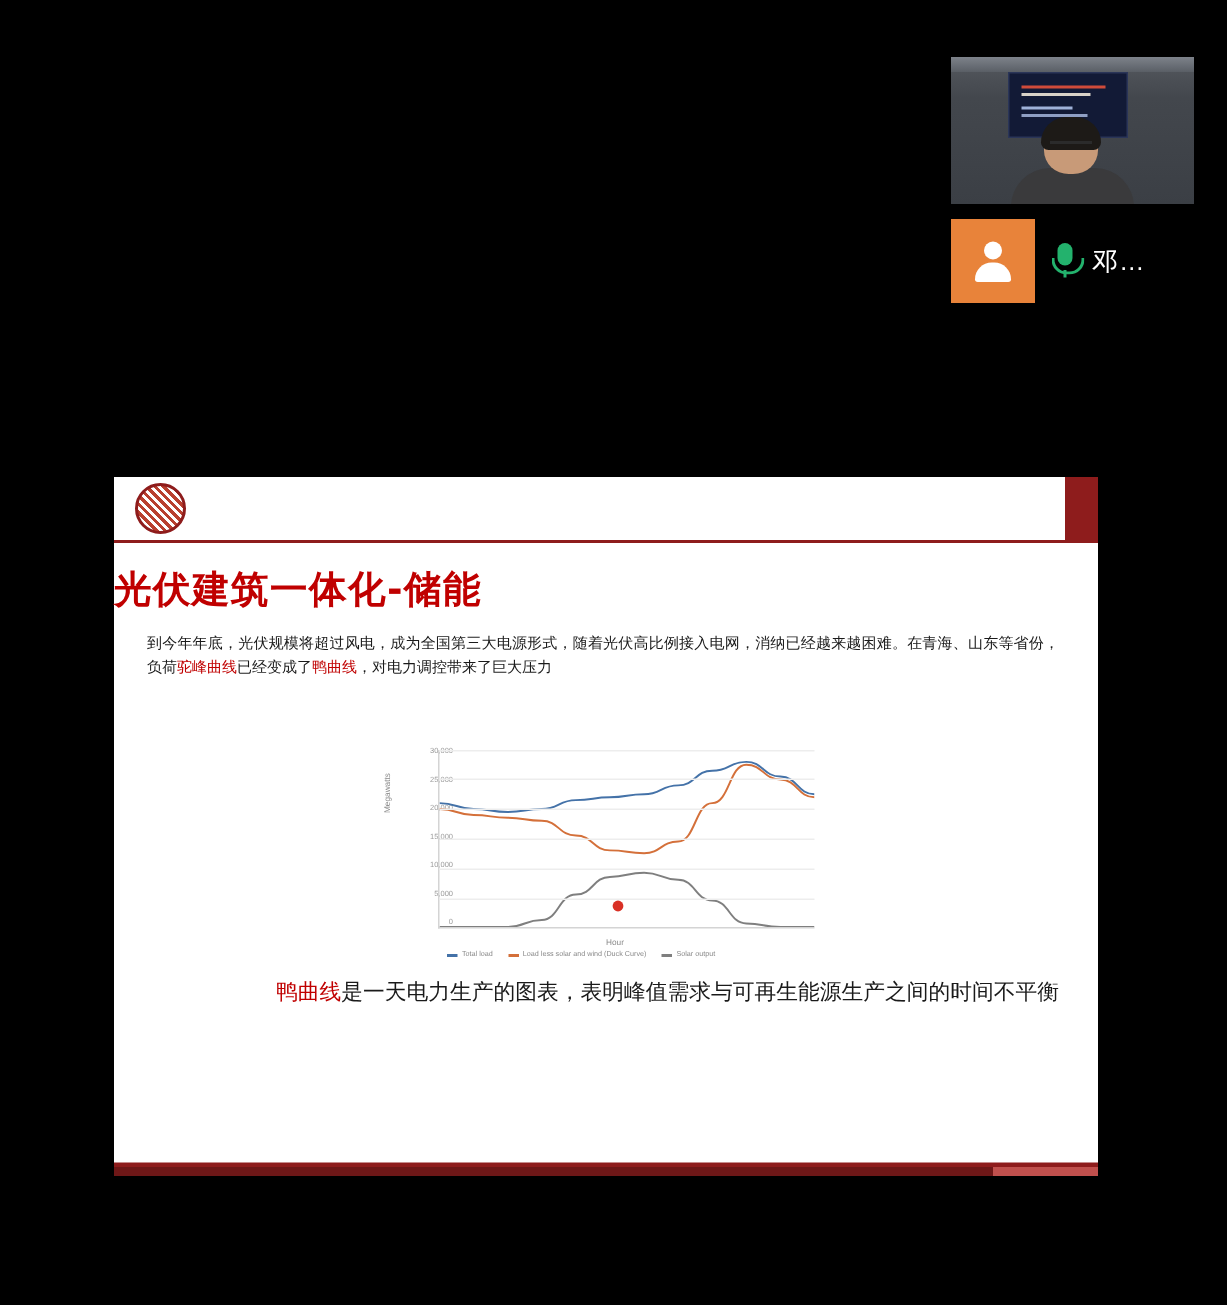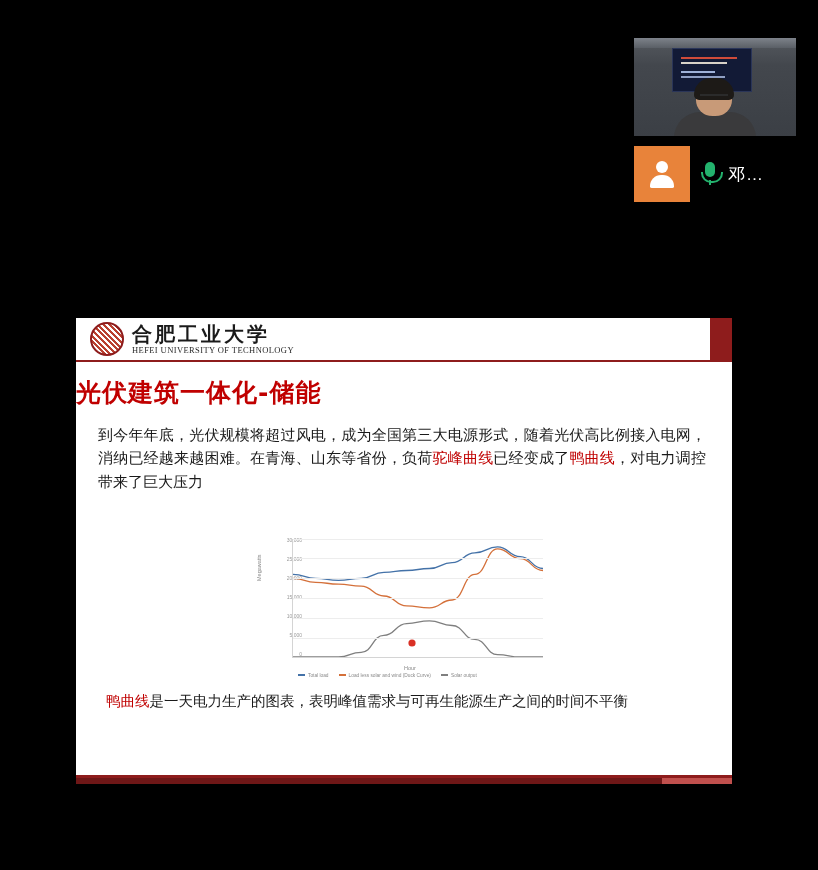--- a/index.html
+++ b/index.html
@@ -225,22 +225,22 @@
     text-align: left;
     color: #c00000;
     font-family: "DejaVu Sans", sans-serif;
     font-size: 25px;
     font-weight: bold;
     letter-spacing: 1px;
   }
 
   .slide-body {
     margin: 14px 26px 0 22px;
-    font-family: Liberation Sans, sans-serif;
-    font-size: 15px;
+    font-family: Liberation Mono, monospace;
+    font-size: 10px;
     color: #1a1a1a;
     line-height: 1.55;
     text-align: justify;
   }
   .slide-body .hl { color: #c00000; }
   .indent { text-indent: 2em; }
 
   .chart-area {
     margin: 10px auto 0 auto;
     width: 300px;
@@ -312,20 +312,21 @@
   }
   .legend .item { display: flex; align-items: center; gap: 3px; }
   .legend .swatch { width: 7px; height: 2px; display: inline-block; }
 
   .slide-footnote {
     margin: 12px 26px 0 30px;
     font-family: "DejaVu Sans", sans-serif;
     font-size: 14.5px;
     color: #1a1a1a;
     line-height: 1.6;
+    text-align: right;
   }
   .slide-footnote .hl { color: #c00000; }
 
   .slide-bottom {
     position: absolute;
     left: 0;
     bottom: 0;
     width: 100%;
     height: 16px;
   }
@@ -380,24 +381,20 @@
     <div class="stem"></div>
   </div>
   <div class="participant-name">邓…</div>
 </div>
 
 <div class="slide">
 
   <div class="slide-header">
     <div class="logo-wrap">
       <div class="logo-seal"></div>
-      <div class="logo-text">
-        <div class="logo-cn">合肥工业大学</div>
-        <div class="logo-en">HEFEI UNIVERSITY OF TECHNOLOGY</div>
-      </div>
     </div>
     <div class="header-block"></div>
   </div>
 
   <div class="slide-title">光伏建筑一体化-储能</div>
 
   <div class="slide-body">
     <span class="indent">到今年年底，光伏规模将超过风电，成为全国第三大电源形式，随着光伏高比例接入电网，消纳已经越来越困难。在青海、山东等省份，负荷</span><span class="hl">驼峰曲线</span><span>已经变成了</span><span class="hl">鸭曲线</span><span>，对电力调控带来了巨大压力</span>
   </div>
 

